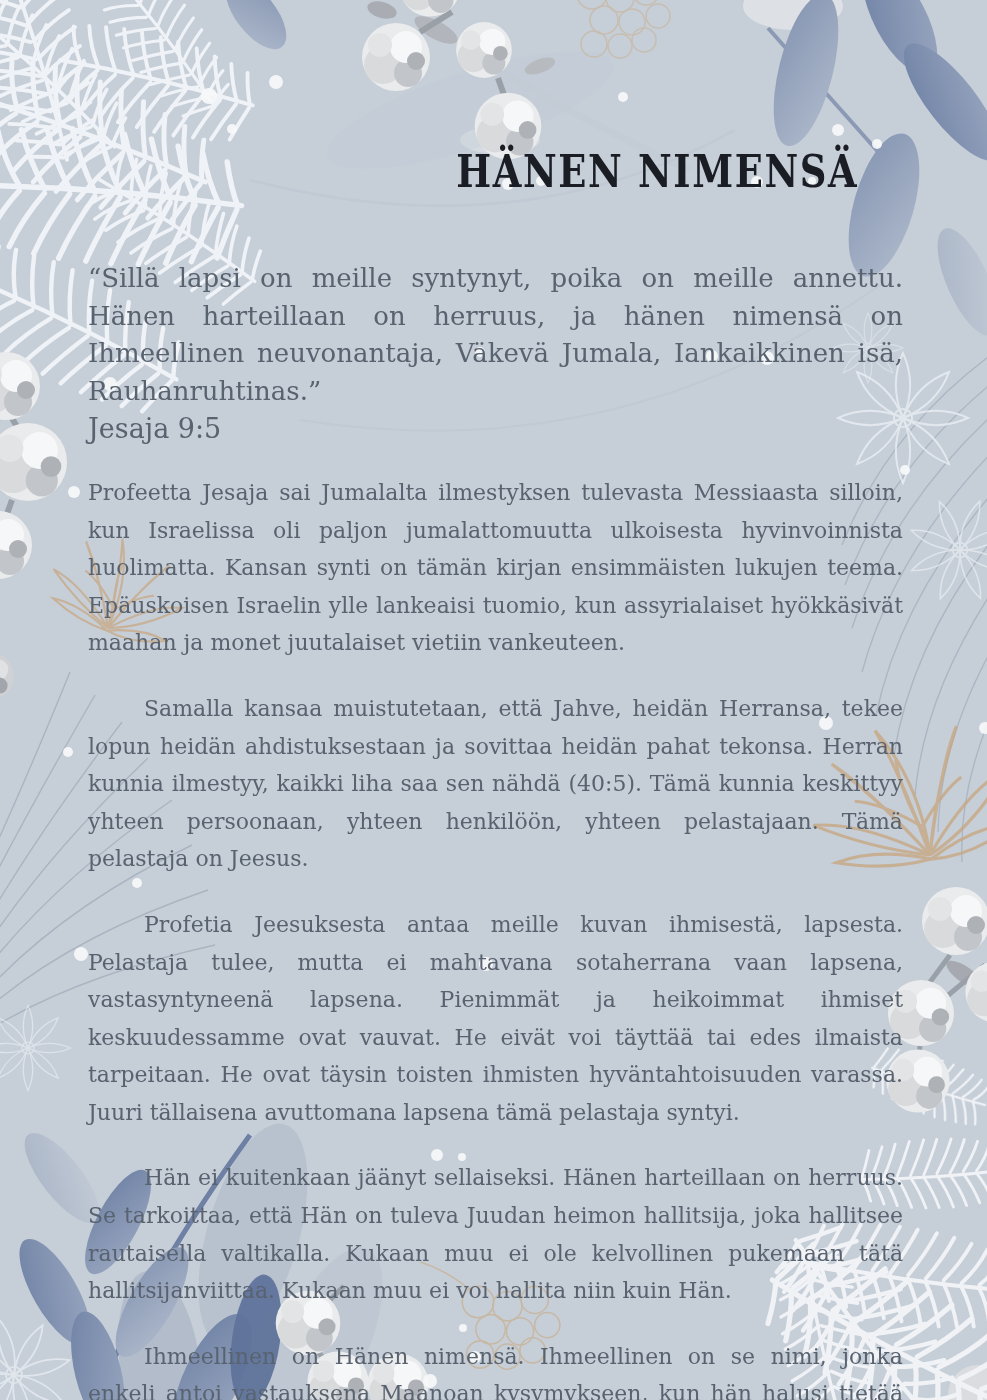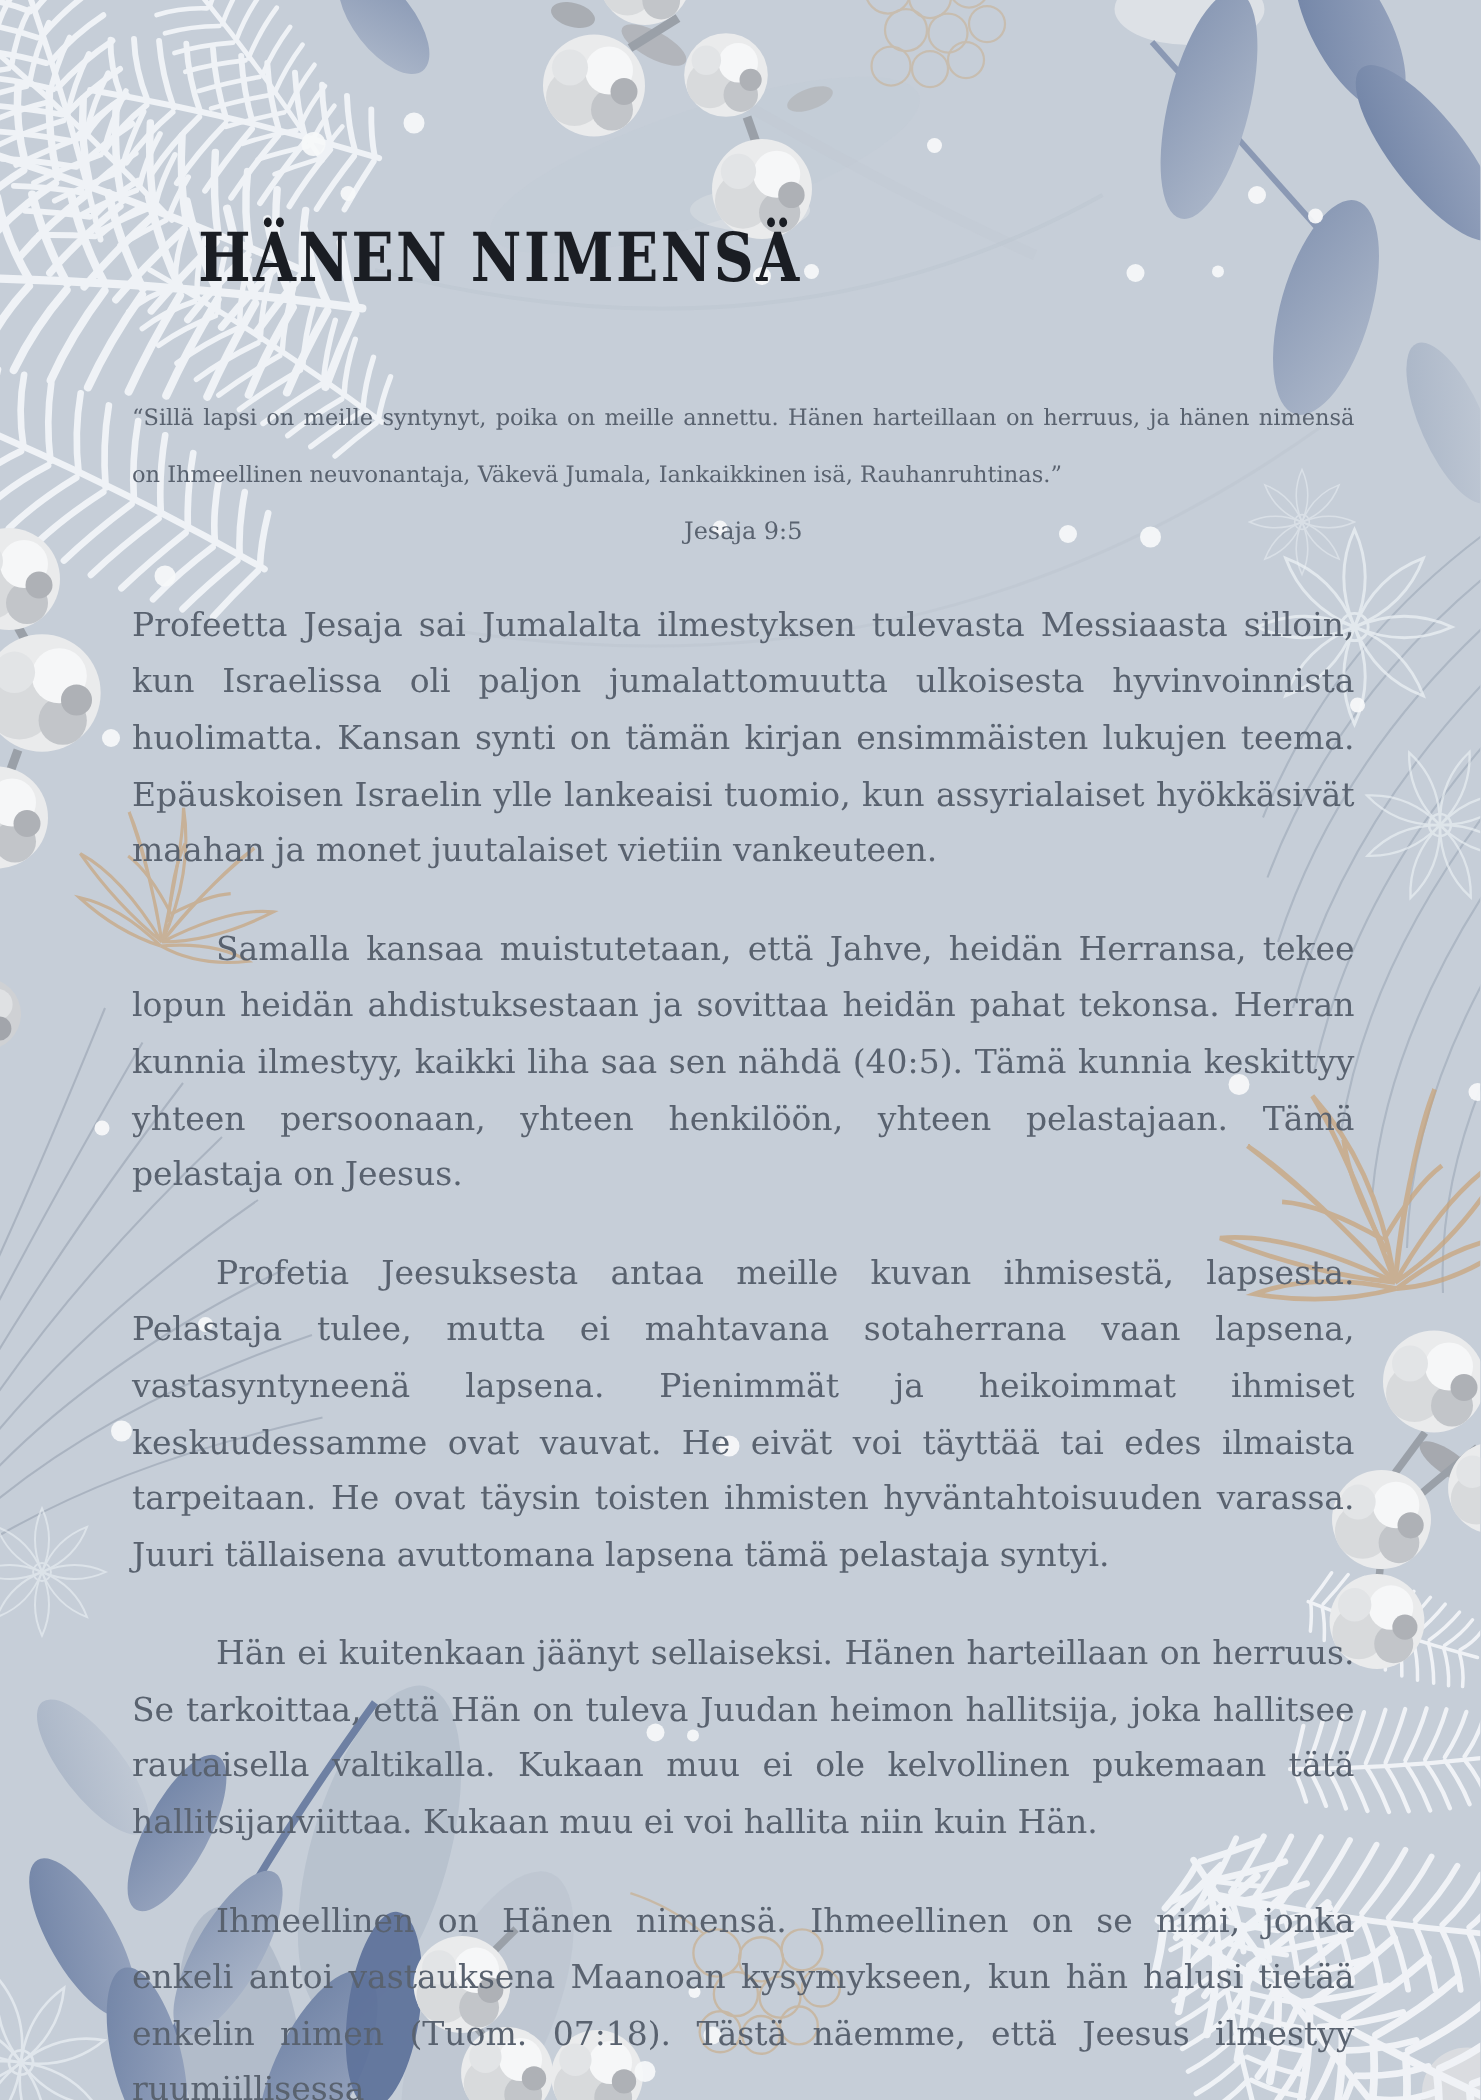--- a/index.html
+++ b/index.html
@@ -3,26 +3,26 @@
 <meta charset="utf-8">
 <style>
   html,body { margin:0; padding:0; background:#c6ced8; }
   .page {
     position:relative; width:987px; height:1400px; overflow:hidden;
     background:#c6ced8; font-family:"DejaVu Serif", serif;
   }
   .deco { position:absolute; left:0; top:0; width:987px; height:1400px; z-index:0; }
   .content { position:absolute; left:88px; top:0; width:815px; z-index:2; color:#59626f; }
   h1.title {
-    margin:147px 0 0; text-align:left; color:#1a1d23;
+    margin:147px 0 0; text-align:right; color:#1a1d23;
     font-size:45px; font-weight:bold; letter-spacing:2px; line-height:50px; white-space:nowrap;
   }
   .title-inner { display:inline-block; transform:scaleX(.82); transform-origin:center; }
-  .quote { margin:63px 0 0; font-size:15px; line-height:37.6px; text-align:justify; }
-  .reference { text-align:center; font-size:16px; line-height:37.6px; }
+  .quote { margin:63px 0 0; font-size:26px; line-height:37.6px; text-align:justify; }
+  .reference { text-align:left; font-size:27px; line-height:37.6px; }
   .bodytext { margin-top:26px; font-size:22px; line-height:37.6px; text-align:justify; hyphens:auto; }
   .bodytext p { margin:0; }
   .bodytext p.indent { text-indent:56px;margin-top:28px; }
 </style>
 </head>
 <body>
 
 <div class="page">
 
   <svg class="deco" viewBox="0 0 987 1400" aria-hidden="true">

